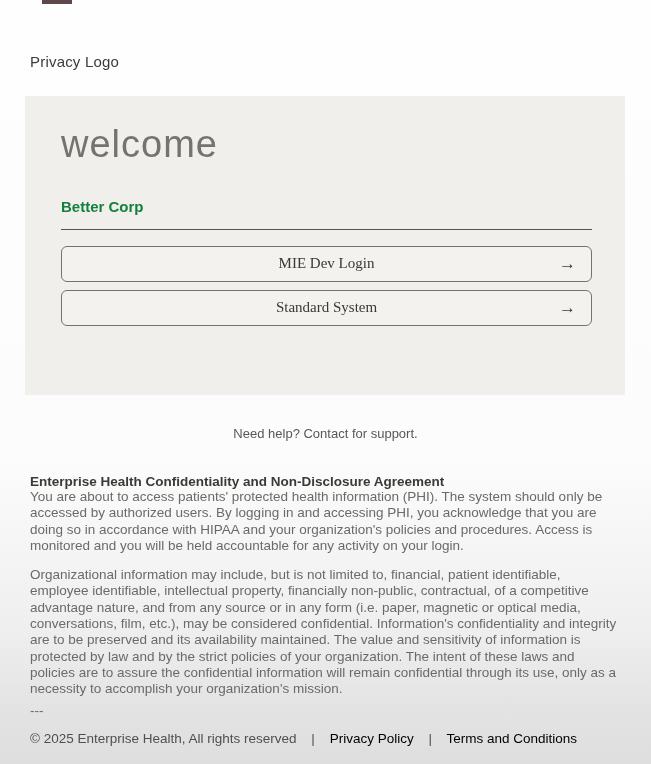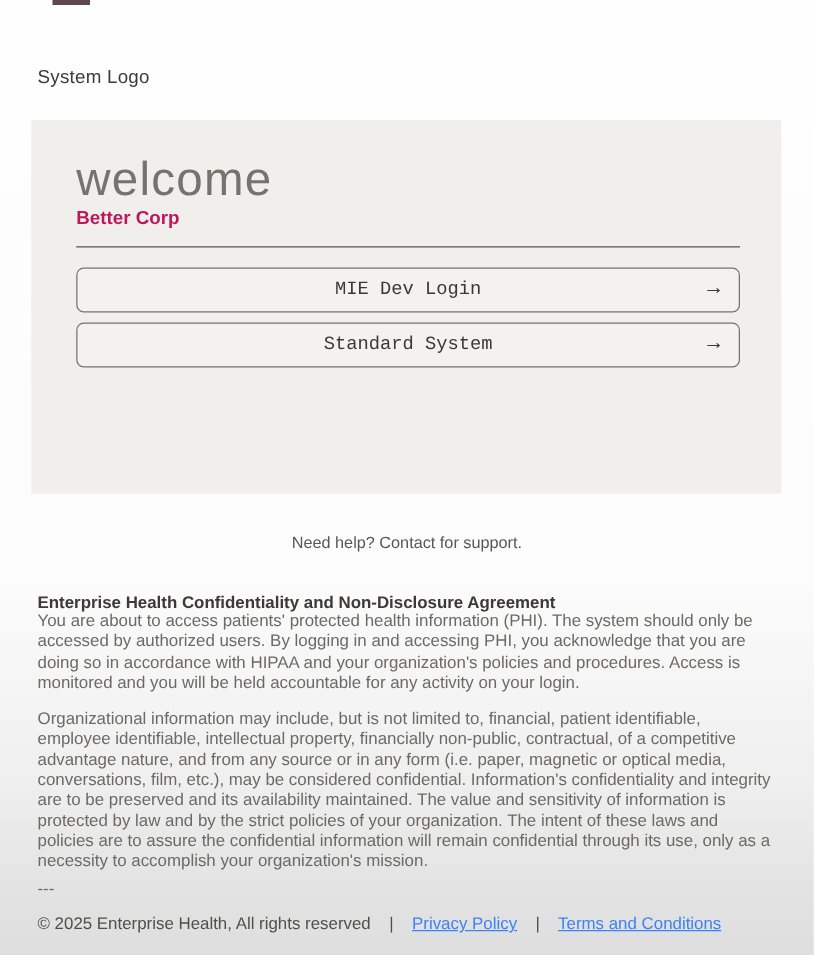--- a/index.html
+++ b/index.html
@@ -22,37 +22,37 @@
   .panel {
     position: absolute; left: 25px; top: 96px; width: 600px; height: 299px;
     background: #f0efeb;
     padding: 28px 33px 0 36px;
   }
   .welcome {
     font-size: 38px; font-weight: 200; color: #75736d;
     letter-spacing: 1px; line-height: 1.1;
   }
   .org-name {
-    margin-top: 0;
-    font-size: 15px; font-weight: bold; color: #be185d;
+    margin-top: 32px;
+    font-size: 15px; font-weight: bold; color: #15803d;
   }
   .divider {
     margin-top: 14px;
     border: none; border-top: 1px solid #56544e;
     width: 531px;
   }
   .login-btn {
     position: relative;
     display: block;
     width: 531px; height: 36px;
     margin-top: 16px;
     background: #f3f2ef;
     border: 1px solid #75736d;
     border-radius: 6px;
-    font-family: Liberation Mono, monospace;
+    font-family: Liberation Serif, serif;
     font-size: 15px; color: #3a3934;
     text-align: center;
     cursor: pointer;
   }
   .login-btn + .login-btn { margin-top: 8px; }
   .login-btn .arrow {
     position: absolute; right: 15px; top: 50%;
     transform: translateY(-52%);
     font-size: 17px; font-weight: bold; color: #3a3934;
     line-height: 1;
@@ -76,29 +76,29 @@
     position: absolute; left: 30px; top: 703px;
     font-size: 13.5px; color: #6b6a67;
   }
   .footer {
     position: absolute; left: 30px; top: 731px; width: 600px;
     font-size: 13.5px; color: #504f4c;
     white-space: nowrap;
   }
   .footer .sep { margin: 0 11px; color: #504f4c; }
   .footer a {
-    color: #3b82f6; text-decoration: underline; cursor: pointer; text-align: right;
+    color: #000000; cursor: pointer; text-align: right;
   }
 </style>
 </head>
 <body>
 
 <div class="top-artifact"></div>
 
-<div class="logo">System Logo</div>
+<div class="logo">Privacy Logo</div>
 
 <div class="panel">
   <div class="welcome">welcome</div>
   <div class="org-name">Better Corp</div>
   <hr class="divider">
   <button class="login-btn">
     <span>MIE Dev Login</span>
     <span class="arrow">→</span>
   </button>
   <button class="login-btn">

